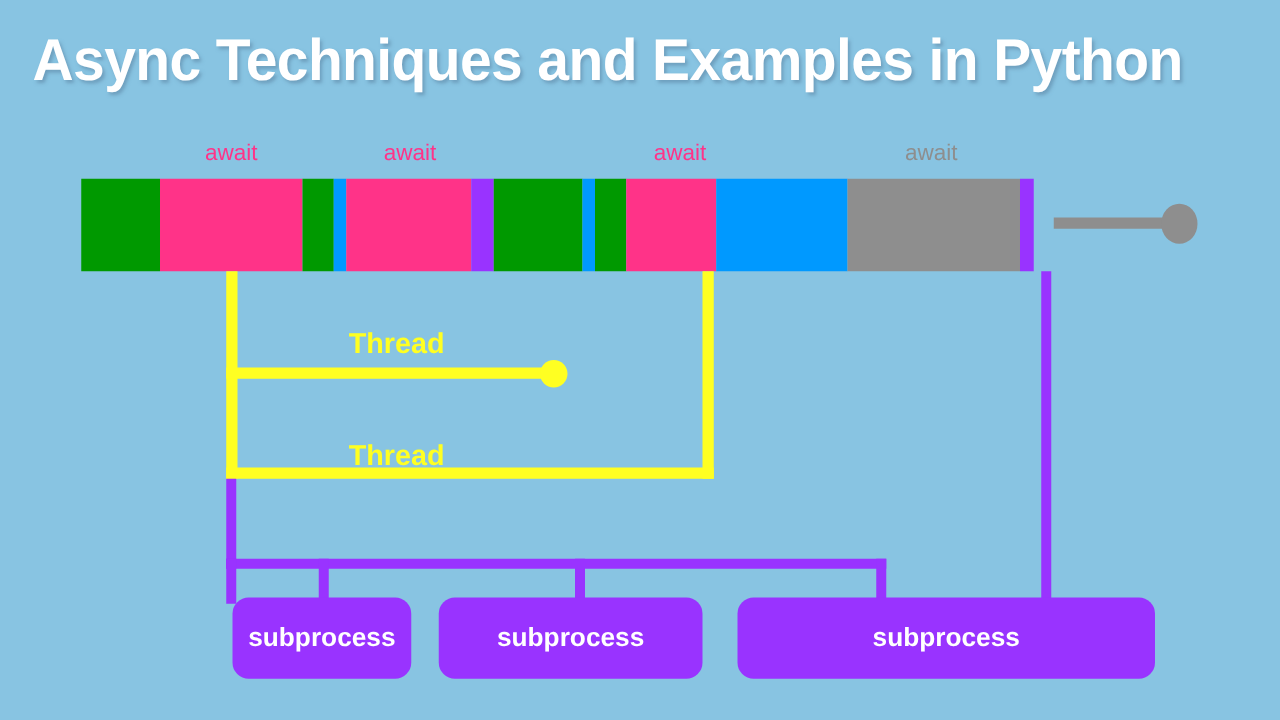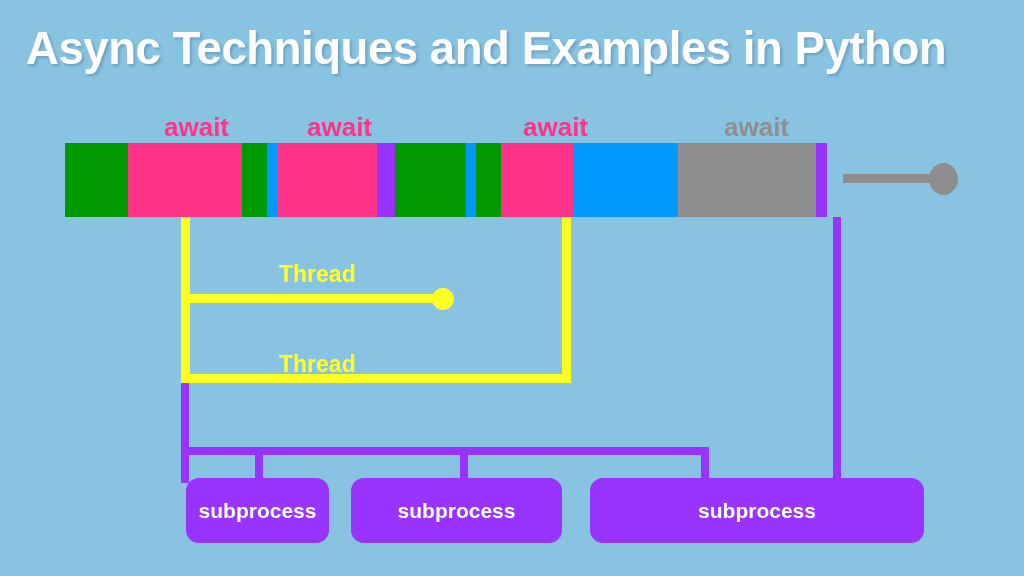--- a/index.html
+++ b/index.html
@@ -42,22 +42,22 @@
     top: 143px;
     height: 74px;
     width: 778px;
     display: flex;
   }
   #timeline .seg { height: 100%; }
 
   
   .await-label {
     position: absolute;
-    font-size: 26px;
-    font-weight: bold;
+    font-size: 18px;
+    font-weight: normal;
     white-space: nowrap;
   }
 
   
   #tail-line {
     position: absolute;
     left: 843px;
     top: 174px;
     width: 90px;
     height: 9px;

